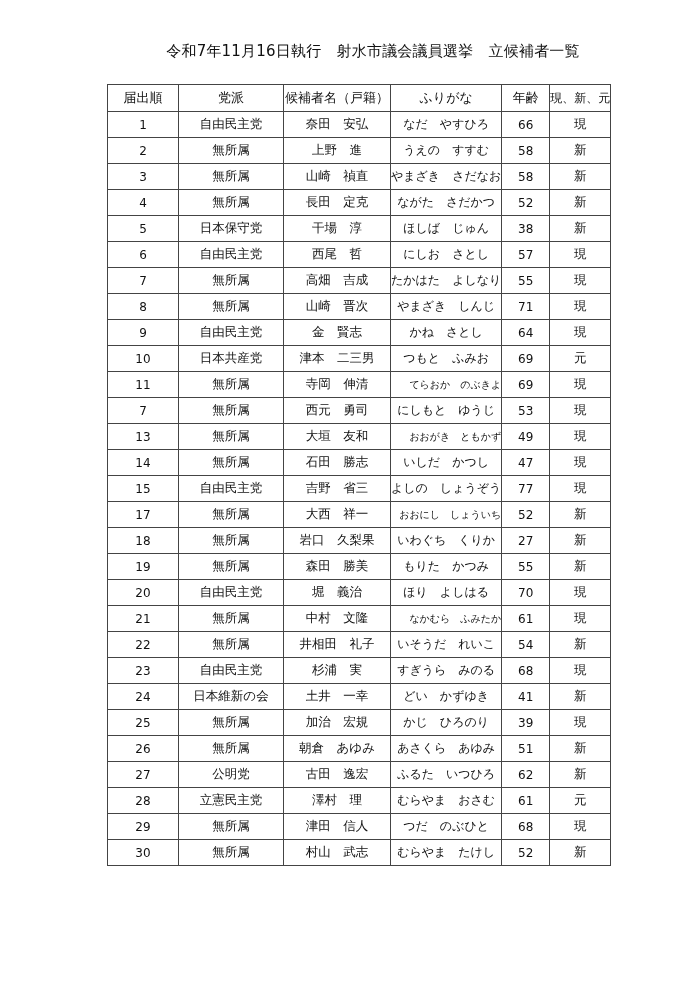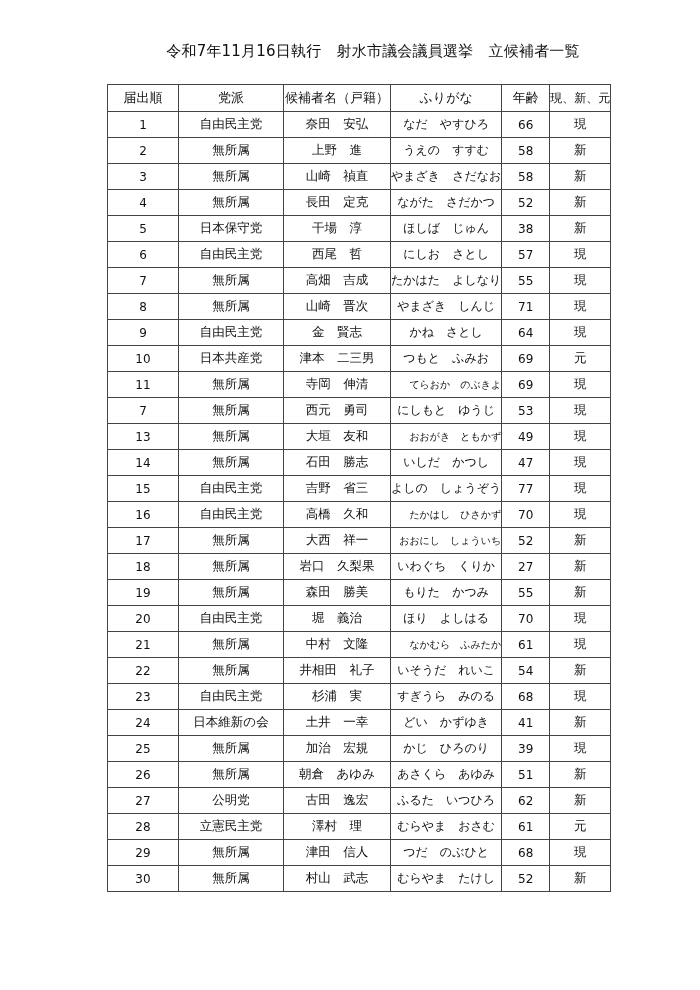--- a/index.html
+++ b/index.html
@@ -154,28 +154,20 @@
       </tr>
       <tr>
         <td class="num">15</td>
         <td>自由民主党</td>
         <td>吉野　省三</td>
         <td class="kana">よしの　しょうぞう</td>
         <td class="num">77</td>
         <td>現</td>
       </tr>
       <tr>
-        <td class="num">16</td>
-        <td>自由民主党</td>
-        <td>高橋　久和</td>
-        <td class="kana sm">たかはし　ひさかず</td>
-        <td class="num">70</td>
-        <td>現</td>
-      </tr>
-      <tr>
         <td class="num">17</td>
         <td>無所属</td>
         <td>大西　祥一</td>
         <td class="kana sm">おおにし　しょういち</td>
         <td class="num">52</td>
         <td>新</td>
       </tr>
       <tr>
         <td class="num">18</td>
         <td>無所属</td>

